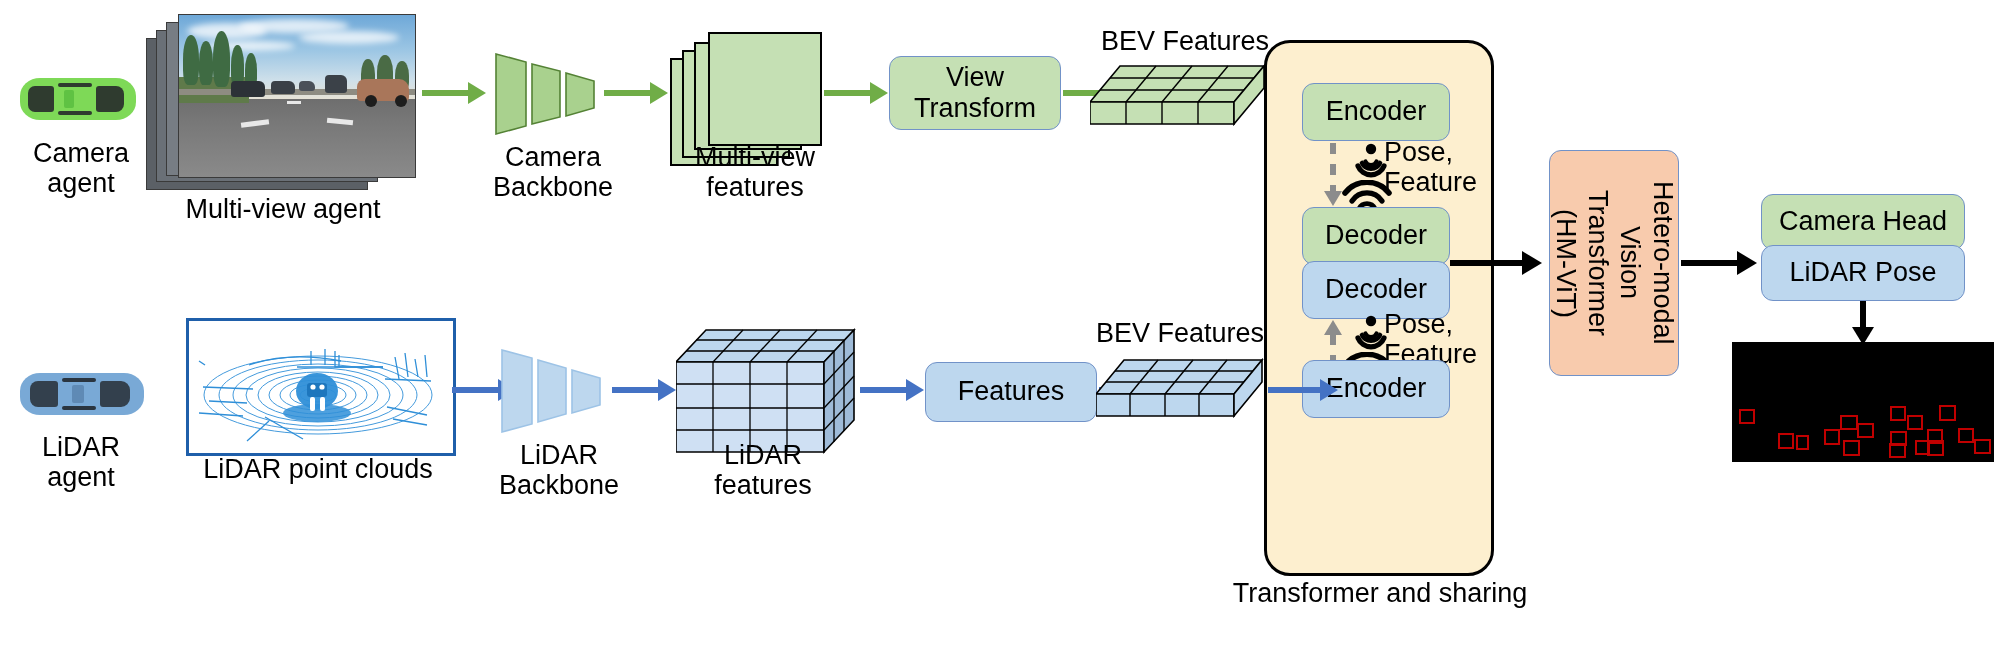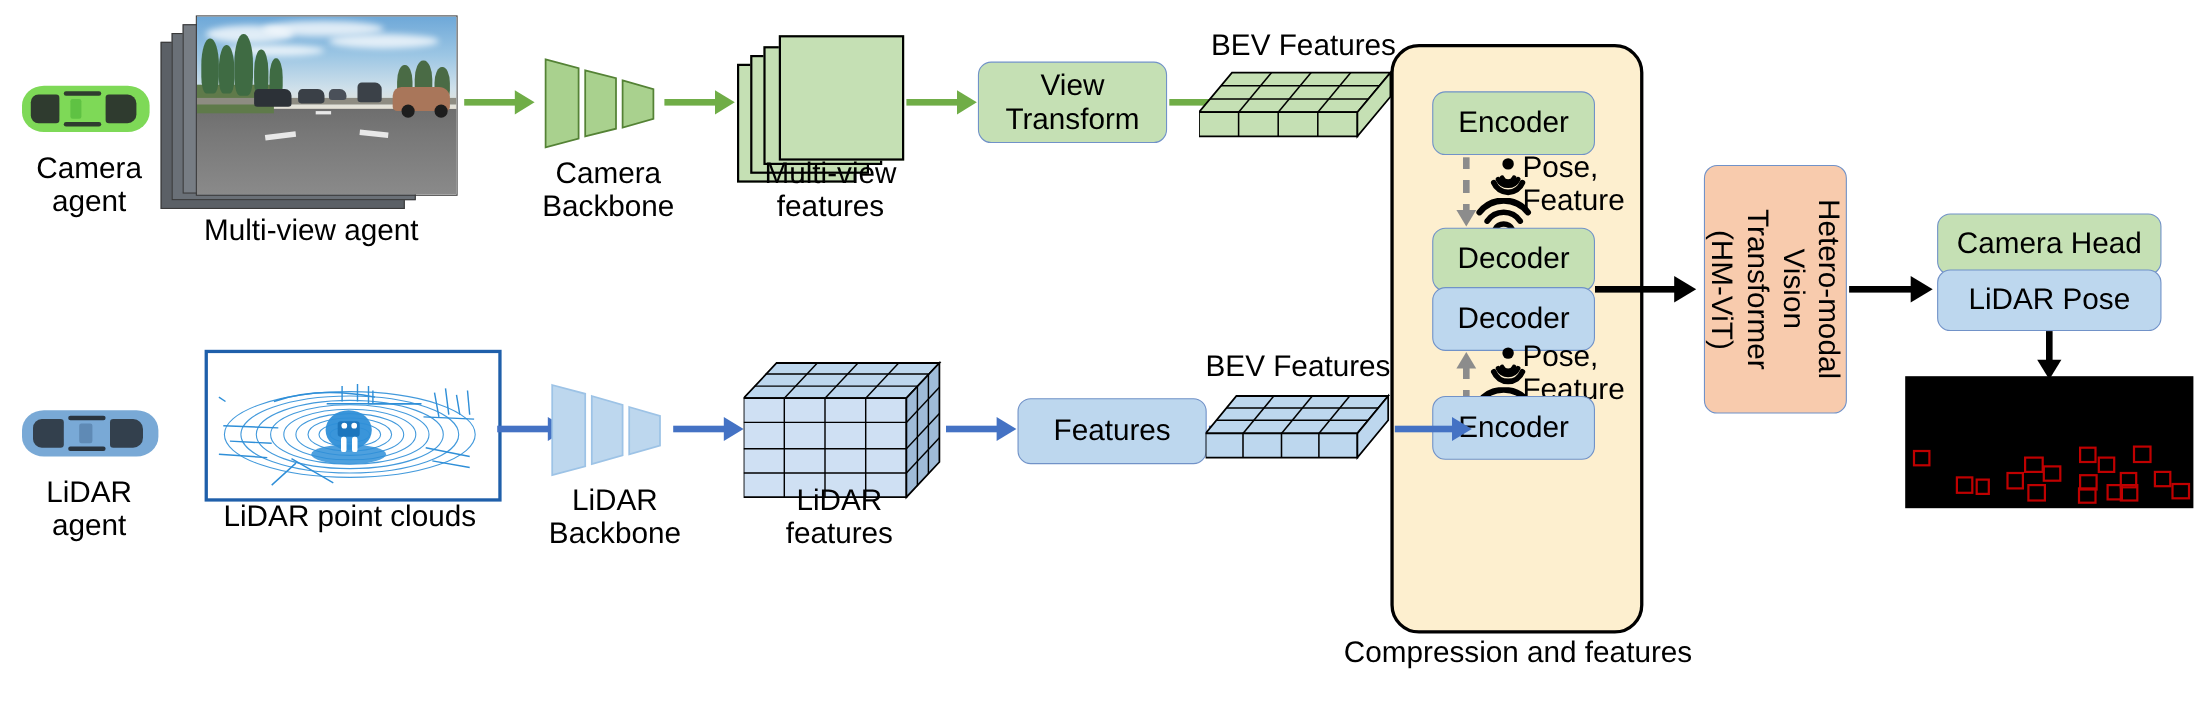--- a/index.html
+++ b/index.html
@@ -240,21 +240,21 @@
     <path d="M12 21 A18 18 0 0 1 42 21" fill="none" stroke="#000" stroke-width="5.2" stroke-linecap="round"></path>
     <path d="M19 28.5 A9 9 0 0 1 35 28.5" fill="none" stroke="#000" stroke-width="4.8" stroke-linecap="round"></path>
     <circle cx="27" cy="33.5" r="4.4" fill="#000"></circle>
   </svg>
 </div>
 <div class="lbl" style="left:1384px;top:309px;width:124px;text-align:left;">Pose,
 Feature</div>
 
 <div class="rbox blue" style="left:1302px;top:360px;width:148px;height:58px;">Encoder</div>
 
-<div class="lbl" style="left:1200px;top:578px;width:360px;">Compression and features</div>
+<div class="lbl" style="left:1200px;top:578px;width:360px;">Transformer and sharing</div>
 
 <div class="arrow" style="left:1450px;top:263px;width:100px;">
   <div class="shaft" style="width:78px;height:6px;background:#000;"></div>
   <div class="head" style="left:72px;border-width:12px 0 12px 20px;border-color:transparent transparent transparent #000;"></div>
 </div>
 
 <div class="rbox peach" style="left:1549px;top:150px;width:130px;height:226px;">
   <span class="vtext" style="writing-mode:vertical-rl;text-orientation:mixed;white-space:pre-line;
                line-height:1.2;text-align:center;font-size:27px;">Hetero-modal
 Vision Transformer

